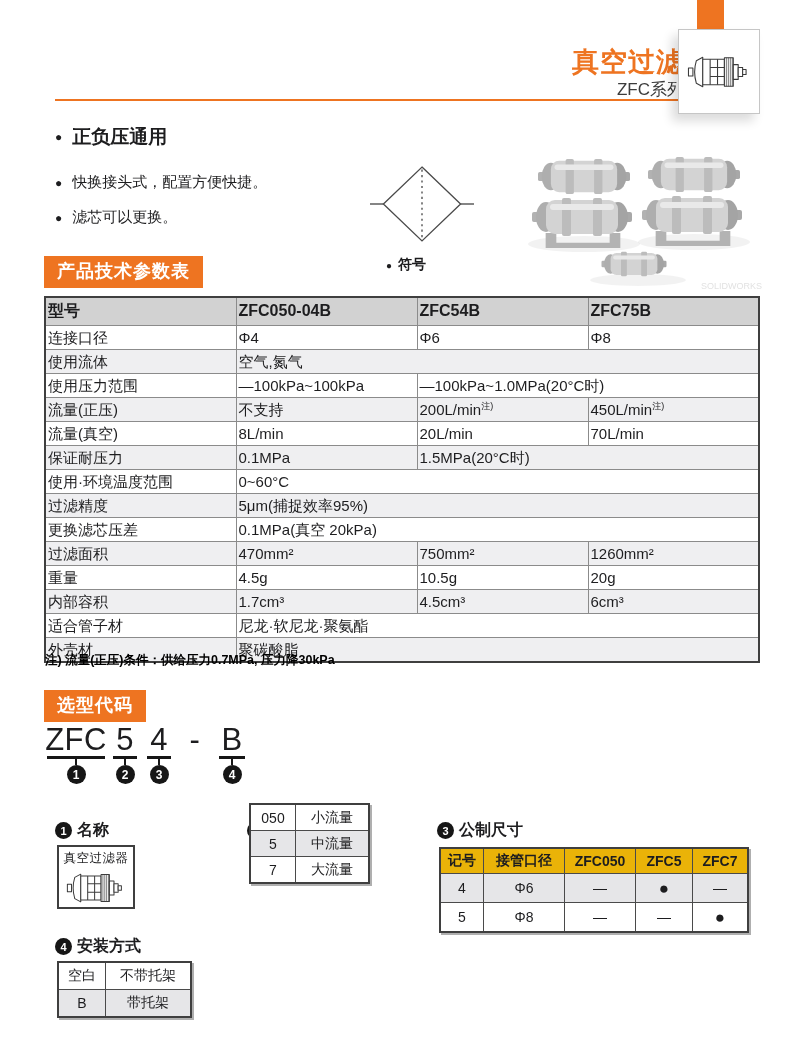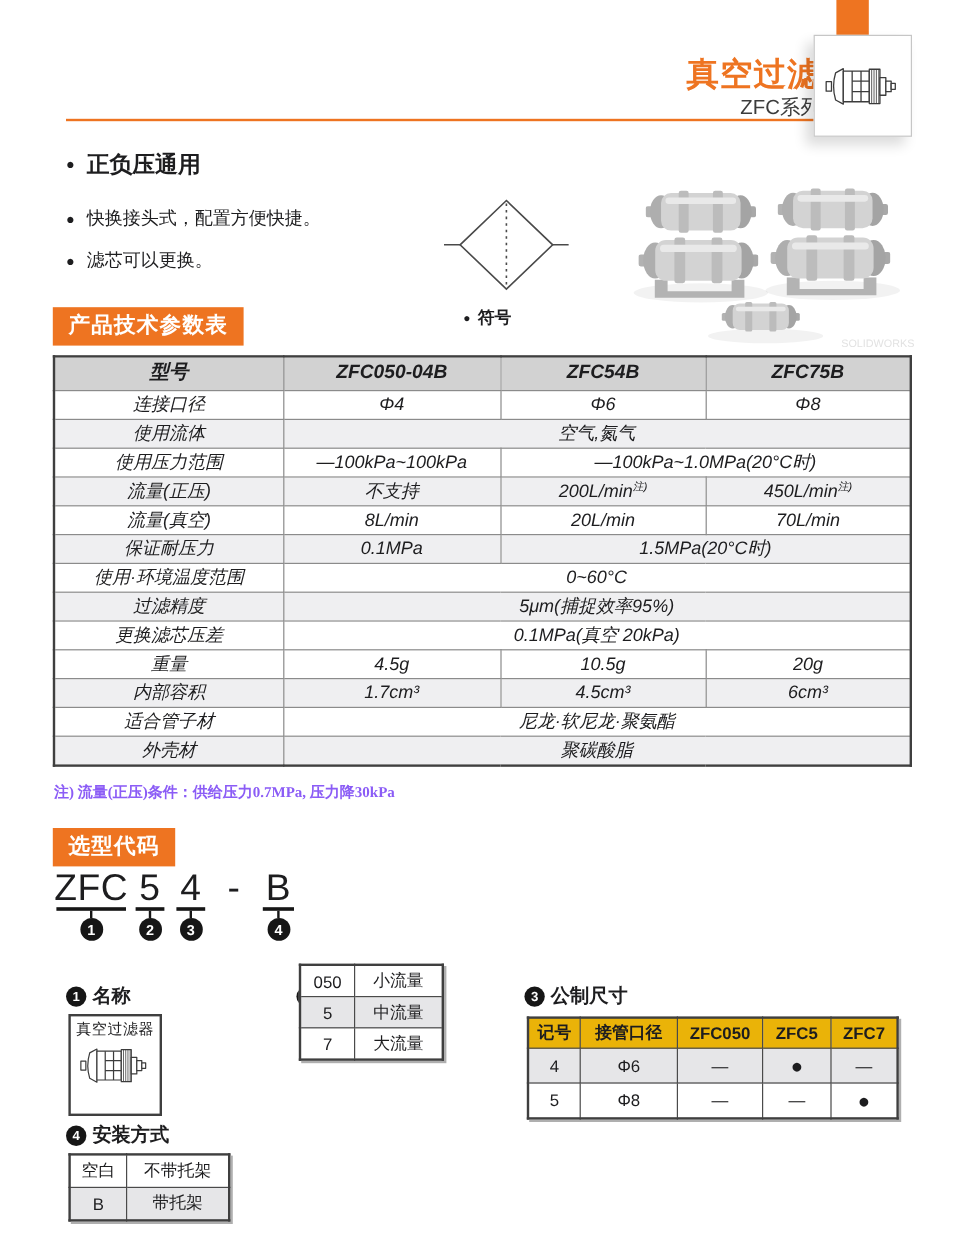--- a/index.html
+++ b/index.html
@@ -34,48 +34,48 @@
 
   
   .badge{position:absolute;background:var(--accent);color:#fff;font-size:18px;font-weight:bold;
          padding:3px 13px 5px;letter-spacing:1px;}
   .badge-params{left:44px;top:256px;}
   .badge-code{left:44px;top:690px;}
 
   
   .spec-table{position:absolute;left:44px;top:296px;width:714px;border-collapse:collapse;
               table-layout:fixed;border:2px solid var(--dark);}
-  .spec-table th,.spec-table td{border:1px solid var(--line);text-align:center;padding:0 2px;
-              font-size:15px;height:23px;line-height:1.05;overflow:hidden;white-space:nowrap;font-style:italic;}
+  .spec-table th,.spec-table td{border:1px solid var(--line);text-align:left;padding:0 2px;
+              font-size:15px;height:23px;line-height:1.05;overflow:hidden;white-space:nowrap;}
   .spec-table thead th{background:#d2d2d2;font-weight:bold;font-size:16px;height:27px;}
   .spec-table tbody th{font-weight:normal;}
   .spec-table tr.alt{background:#efeff1;padding-left:36px;}
   .spec-table sup{font-size:9px;}
 
-  .note{position:absolute;left:45px;top:652px;font-size:12.5px;font-weight:bold;color:#8b5cf6;font-family:Liberation Serif, serif;}
+  .note{position:absolute;left:45px;top:652px;font-size:12.5px;font-weight:bold;color:#000000;}
 
   
   .code-row{position:absolute;left:47px;top:724px;display:flex;align-items:flex-start;}
   .code-seg{display:flex;flex-direction:column;align-items:center;}
   .code-text{font-size:31px;font-weight:normal;line-height:1.0;letter-spacing:.5px;}
   .code-underline{height:3px;background:#161616;width:100%;margin-top:1px;}
   .code-tick{width:2px;height:6px;background:#161616;}
   .code-circle{width:19px;height:19px;border-radius:50%;background:#161616;color:#fff;
                font-size:12px;font-weight:bold;display:flex;align-items:center;justify-content:center;}
   .seg-0{width:58px;} .seg-1{width:24px;margin-left:8px;} .seg-2{width:24px;margin-left:10px;}
   .seg-3{width:14px;margin:0 17px;} .seg-4{width:26px;}
 
   
   .block-heading{position:absolute;display:flex;align-items:center;gap:5px;font-size:16px;font-weight:bold;}
   .num-circle{width:17px;height:17px;border-radius:50%;background:#161616;color:#fff;font-size:11px;
               font-weight:bold;display:flex;align-items:center;justify-content:center;flex:0 0 auto;}
   #h-name{left:55px;top:820px;} #h-spec{left:247px;top:820px;}
   #h-metric{left:437px;top:820px;} #h-mount{left:55px;top:936px;}
 
-  .name-box{position:absolute;left:57px;top:845px;width:78px;height:85px;border:2px solid var(--dark);
+  .name-box{position:absolute;left:57px;top:845px;width:78px;height:64px;border:2px solid var(--dark);
             box-sizing:border-box;display:flex;flex-direction:column;align-items:center;padding-top:3px;}
   .name-box .name-label{font-size:12.5px;letter-spacing:.5px;}
 
   .mini{position:absolute;border-collapse:collapse;border:2px solid var(--dark);
         box-shadow:2px 2px 0 rgba(110,110,110,.55);background:#fff;}
   .mini td,.mini th{border:1px solid #4a4a4a;text-align:center;font-size:14px;padding:0 4px;white-space:nowrap;}
   .mini tr.alt{background:#e6e6e8;}
   #spec-mini{left:249px;top:803px;} #spec-mini td{height:25px;}
   #spec-mini td:first-child{width:36px;} #spec-mini td:last-child{width:64px;}
   #metric-mini{left:439px;top:847px;}
@@ -240,20 +240,26 @@
           <td colspan="3">0~60°C</td>
         </tr>
         <tr class="alt">
           <th>过滤精度</th>
           <td colspan="3">5μm(捕捉效率95%)</td>
         </tr>
         <tr>
           <th>更换滤芯压差</th>
           <td colspan="3">0.1MPa(真空 20kPa)</td>
         </tr>
+        <tr class="alt">
+          <th>过滤面积</th>
+          <td>470mm²</td>
+          <td>750mm²</td>
+          <td>1260mm²</td>
+        </tr>
         <tr>
           <th>重量</th>
           <td>4.5g</td>
           <td>10.5g</td>
           <td>20g</td>
         </tr>
         <tr class="alt">
           <th>内部容积</th>
           <td>1.7cm³</td>
           <td>4.5cm³</td>

